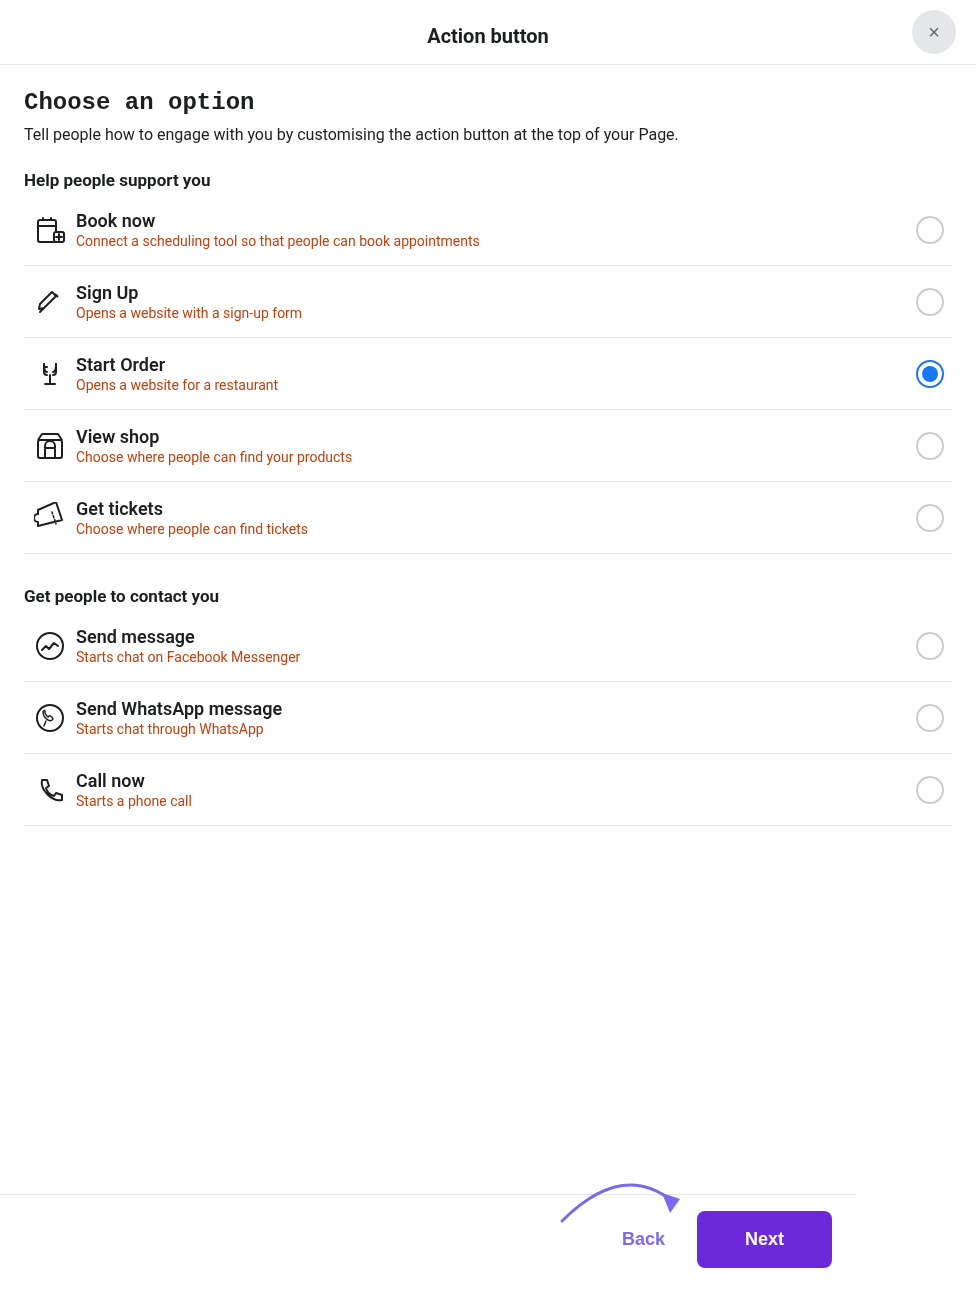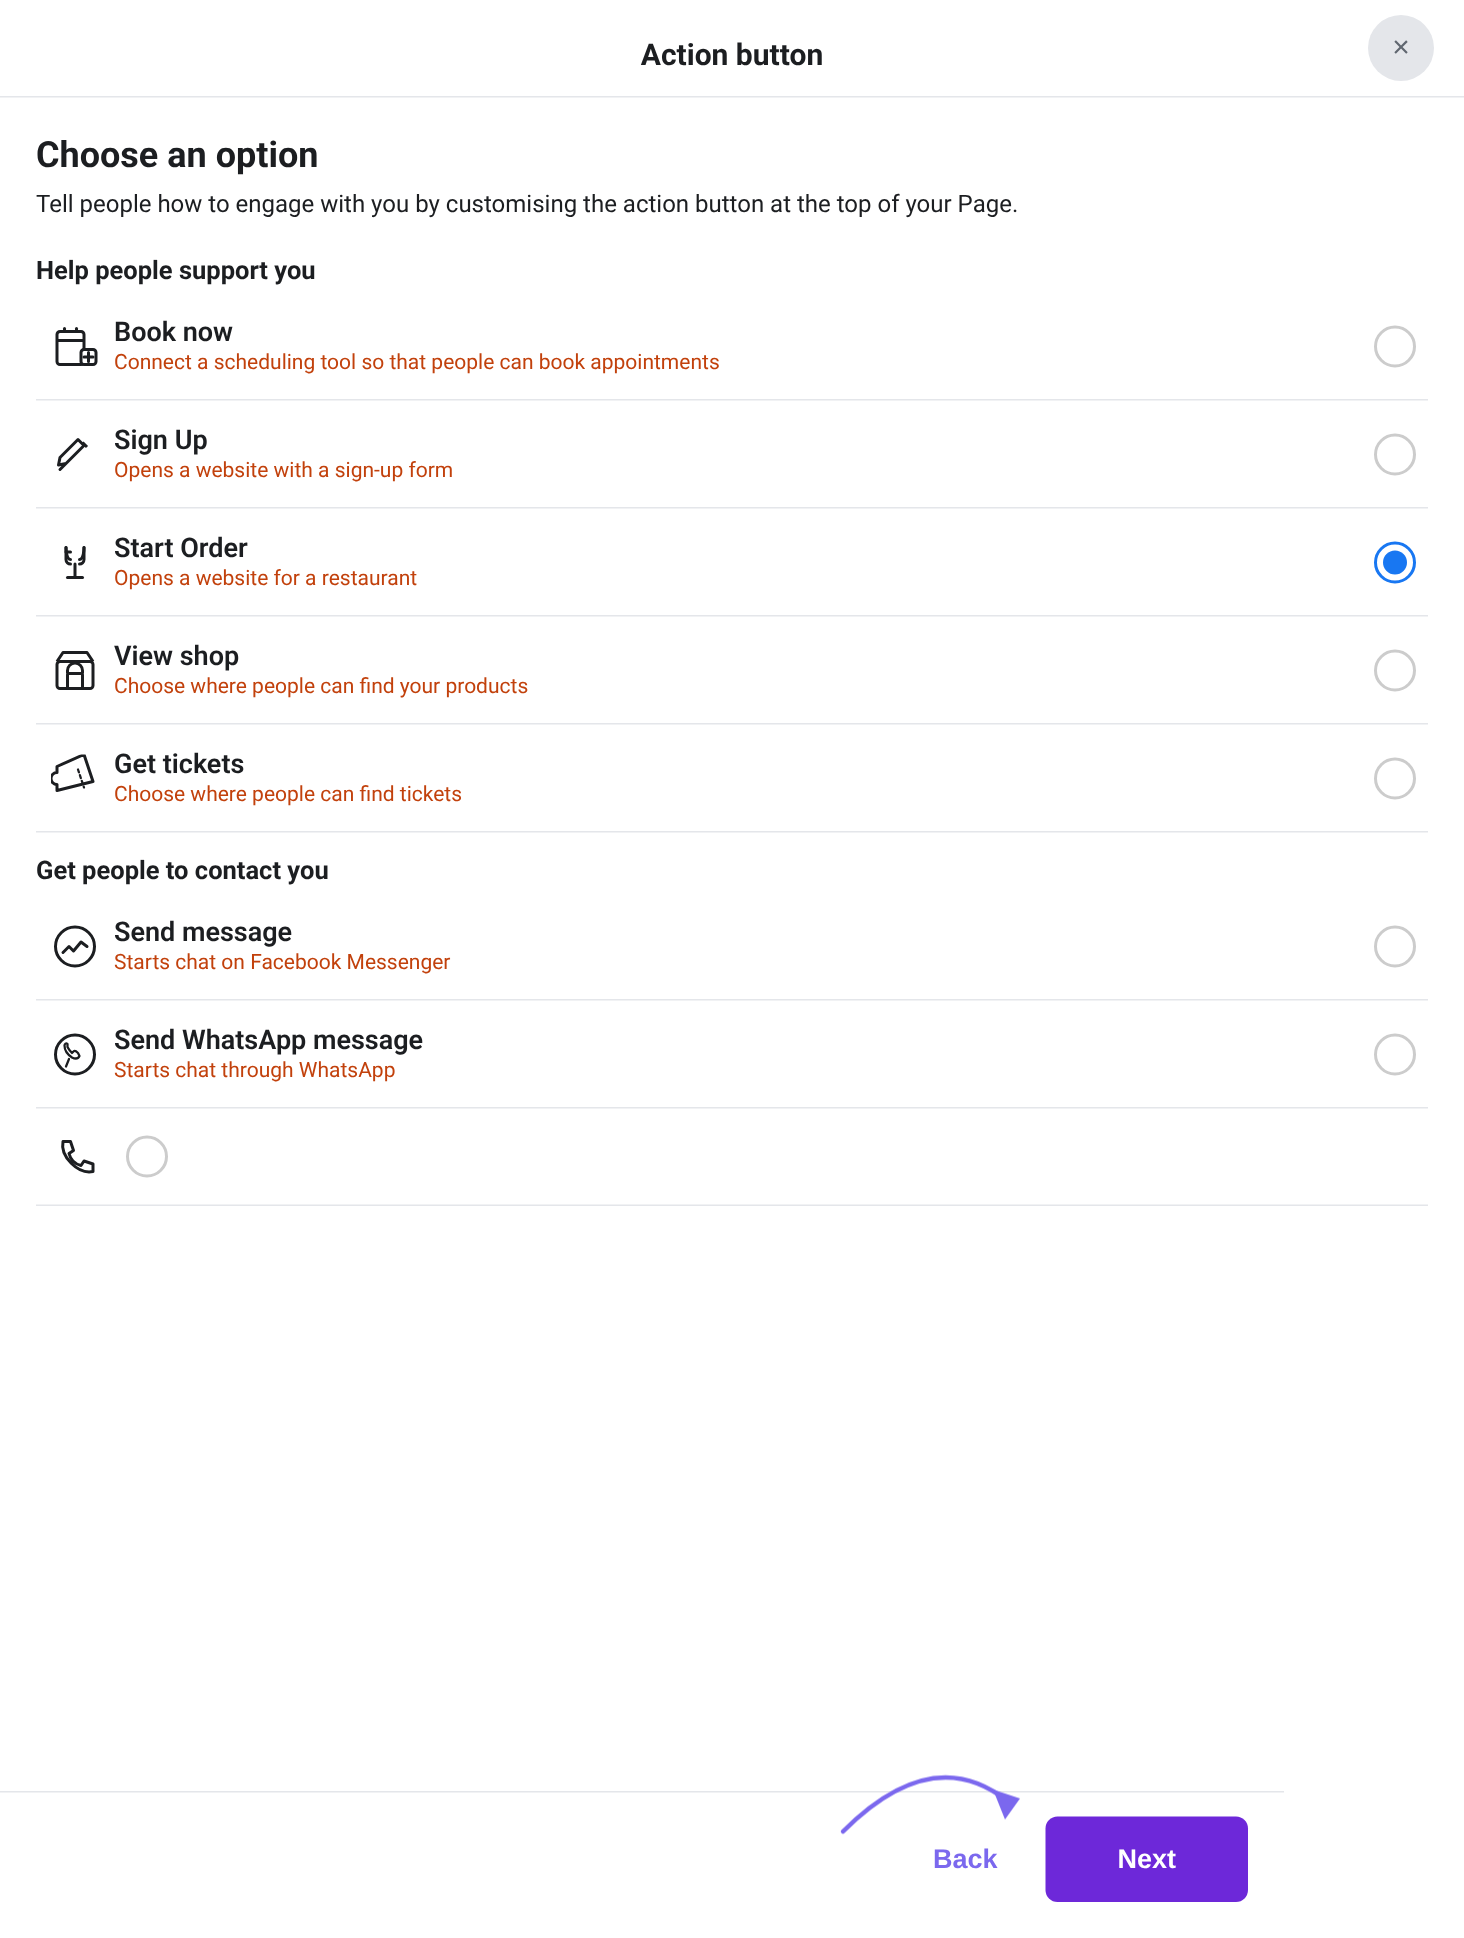--- a/index.html
+++ b/index.html
@@ -42,20 +42,21 @@
       color: #606770;
     }
     .content {
       padding: 24px 24px 120px;
     }
     .section-title {
       font-size: 24px;
       font-weight: 700;
       color: #1c1e21;
       margin-bottom: 8px;
+      font-family: Liberation Mono, monospace;
     }
     .section-desc {
       font-size: 16px;
       color: #1c1e21;
       line-height: 1.4;
       margin-bottom: 24px;
     }
     .group-label {
       font-size: 17px;
       font-weight: 700;
@@ -117,21 +118,21 @@
       background: #fff;
     }
     .radio-circle.selected::after {
       content: '';
       width: 16px;
       height: 16px;
       border-radius: 50%;
       background: #1877f2;
     }
     .second-group {
-      margin-top: 16px;
+      margin-top: 32px;
     }
     .footer {
       position: fixed;
       bottom: 0;
       left: 0;
       width: 856px;
       background: #fff;
       padding: 16px 24px 24px;
       border-top: 1px solid #e4e6ea;
       display: flex;
@@ -311,20 +312,24 @@
       <div class="radio-wrap">
         <div class="radio-circle"></div>
       </div>
     </li>
 
     <li class="option-item">
       <div class="option-icon">
         <svg viewBox="0 0 32 32" fill="none" xmlns="http://www.w3.org/2000/svg">
           <path d="M8 6h5l2 6-3 2c1 4 4 7 8 8l2-3 6 2v5c-10 2-22-10-20-20z" stroke="#1c1e21" stroke-width="2" fill="none" stroke-linejoin="round"></path>
         </svg>
+      </div>
+      <div class="option-text">
+        <div class="option-name">Call now</div>
+        <div class="option-sub">Starts a phone call</div>
       </div>
       <div class="radio-wrap">
         <div class="radio-circle"></div>
       </div>
     </li>
   </ul>
 </div>
 
 <div class="footer">
   <div class="arrow-annotation">

